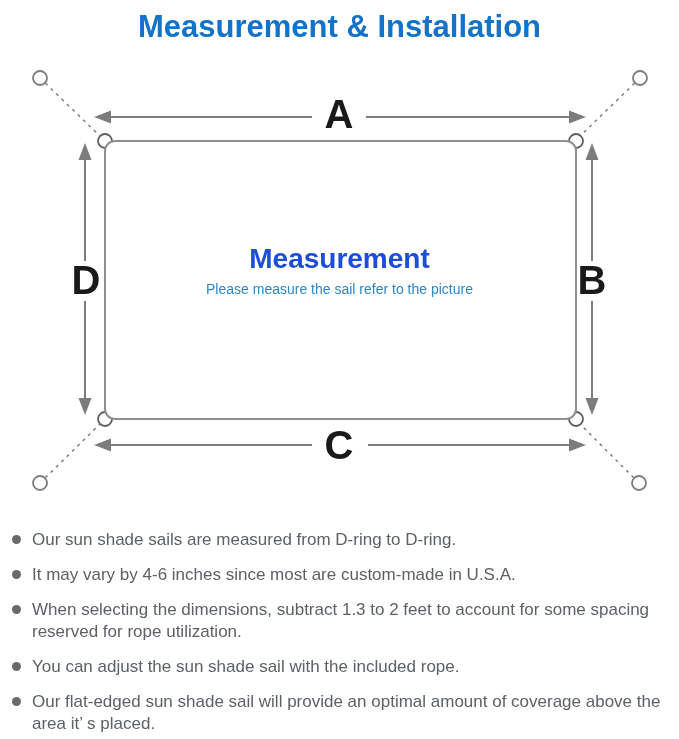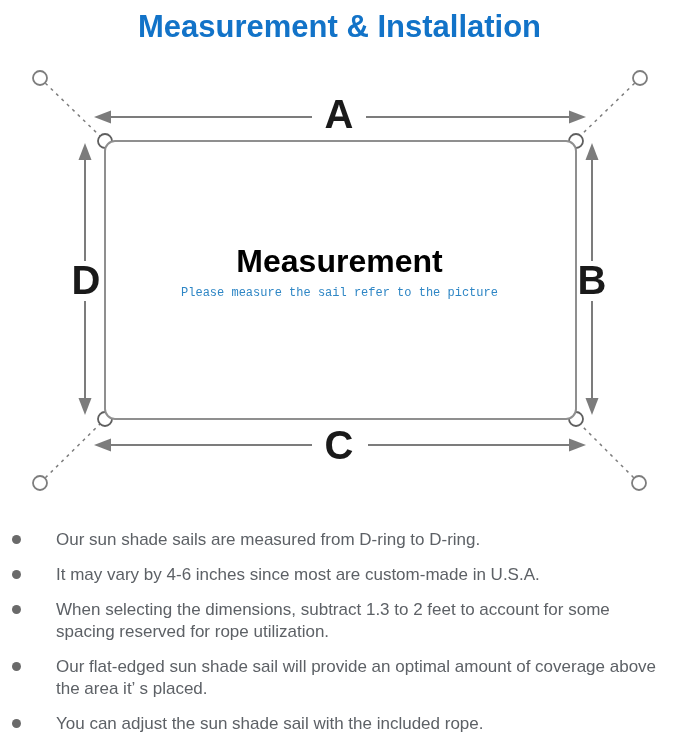--- a/index.html
+++ b/index.html
@@ -42,40 +42,38 @@
 
   .center-text {
     position: absolute;
     left: 0;
     top: 188px;
     width: 100%;
     text-align: center;
     pointer-events: none;
   }
   .center-heading {
-    font-size: 32px;
+    font-size: 28px;
     font-weight: bold;
-    color: #000000;
+    color: #1d4ed8;
   }
   .center-sub {
     margin-top: 6px;
-    font-size: 12px;
+    font-size: 14px;
     color: #2e86c5;
-    font-family: Liberation Mono, monospace;
   }
 
   .notes { margin: 14px 8px 0 8px; }
   .note {
     display: flex;
     align-items: flex-start;
     margin-bottom: 13px;
     color: #5d6166;
     font-size: 17px;
     line-height: 22px;
-    gap: 24px;
   }
   .dot {
     flex: 0 0 9px;
     width: 9px;
     height: 9px;
     border-radius: 50%;
     background: #6a6a6a;
     margin: 6px 11px 0 4px;
   }
 </style>
@@ -145,21 +143,21 @@
     <div class="note">
       <span class="dot"></span>
       <span>It may vary by 4-6 inches since most are custom-made in U.S.A.</span>
     </div>
     <div class="note">
       <span class="dot"></span>
       <span>When selecting the dimensions, subtract 1.3 to 2 feet to account for some spacing reserved for rope utilization.</span>
     </div>
     <div class="note">
       <span class="dot"></span>
-      <span>Our flat-edged sun shade sail will provide an optimal amount of coverage above the area it’ s placed.</span>
+      <span>You can adjust the sun shade sail with the included rope.</span>
     </div>
     <div class="note">
       <span class="dot"></span>
-      <span>You can adjust the sun shade sail with the included rope.</span>
+      <span>Our flat-edged sun shade sail will provide an optimal amount of coverage above the area it’ s placed.</span>
     </div>
   </div>
 
 </div>
 
 </body></html>

